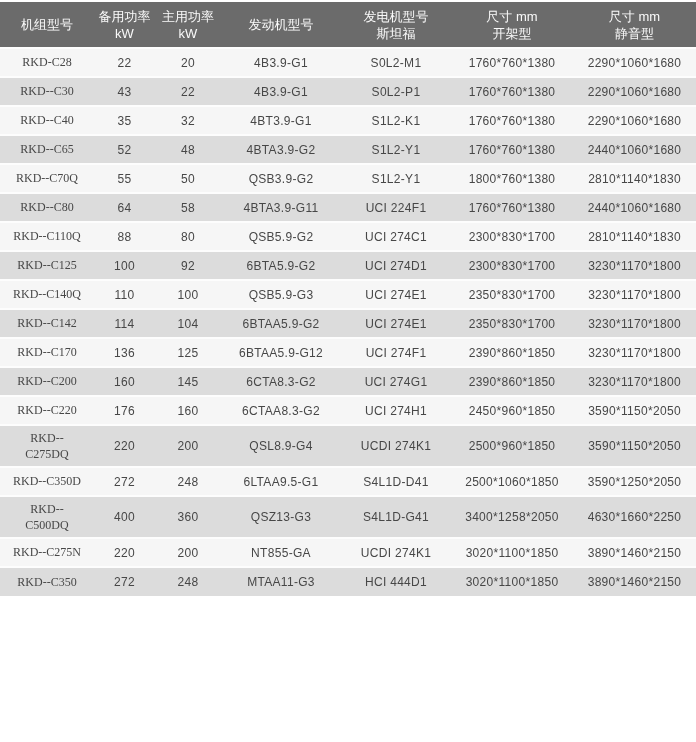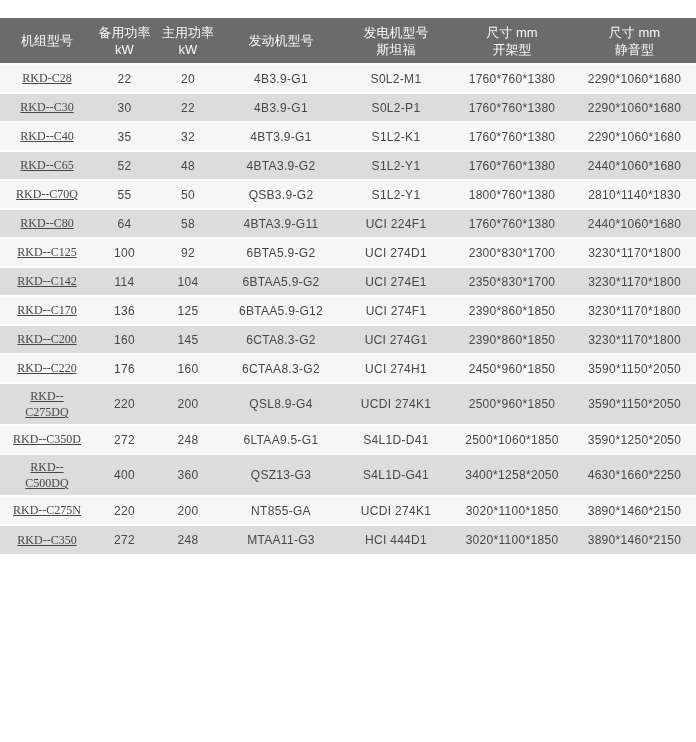--- a/index.html
+++ b/index.html
@@ -13,21 +13,21 @@
     --bottom-line:#abc9e4;
   }
   *{box-sizing:border-box;margin:0;padding:0;}
   html,body{
     width:696px;
     background:var(--page-bg);
     font-family:"Liberation Sans","DejaVu Sans",sans-serif;
   }
   .wrap{
     width:696px;
-    padding-top:18px;
+    padding-top:2px;
   }
   table{
     width:696px;
     border-collapse:collapse;
     table-layout:fixed;
   }
   thead th{
     background:var(--header-bg);
     color:var(--header-text);
     font-size:13px;
@@ -48,21 +48,20 @@
     letter-spacing:0.3px;
     white-space:pre-line;
     overflow:hidden;
   }
   tbody tr:nth-child(odd){background:var(--row-light);}
   tbody tr:nth-child(even){background:var(--row-dark);}
   tbody tr.tall td{height:42px;line-height:16px;}
   tbody td.model-col{
     font-family:"Liberation Serif","DejaVu Serif",serif;
     letter-spacing:0;
-    text-decoration:underline;
   }
 </style>
 </head>
 <body>
 
 <div class="wrap">
   <table>
     <colgroup>
         <col style="width: 94px;">
         <col style="width: 61px;">
@@ -93,21 +92,21 @@
           <td class="model-col">RKD-C28</td>
           <td>22</td>
           <td>20</td>
           <td>4B3.9-G1</td>
           <td>S0L2-M1</td>
           <td>1760*760*1380</td>
           <td>2290*1060*1680</td>
         </tr>
         <tr>
           <td class="model-col">RKD--C30</td>
-          <td>30</td>
+          <td>43</td>
           <td>22</td>
           <td>4B3.9-G1</td>
           <td>S0L2-P1</td>
           <td>1760*760*1380</td>
           <td>2290*1060*1680</td>
         </tr>
         <tr>
           <td class="model-col">RKD--C40</td>
           <td>35</td>
           <td>32</td>
@@ -137,26 +136,44 @@
         <tr>
           <td class="model-col">RKD--C80</td>
           <td>64</td>
           <td>58</td>
           <td>4BTA3.9-G11</td>
           <td>UCI 224F1</td>
           <td>1760*760*1380</td>
           <td>2440*1060*1680</td>
         </tr>
         <tr>
+          <td class="model-col">RKD--C110Q</td>
+          <td>88</td>
+          <td>80</td>
+          <td>QSB5.9-G2</td>
+          <td>UCI 274C1</td>
+          <td>2300*830*1700</td>
+          <td>2810*1140*1830</td>
+        </tr>
+        <tr>
           <td class="model-col">RKD--C125</td>
           <td>100</td>
           <td>92</td>
           <td>6BTA5.9-G2</td>
           <td>UCI 274D1</td>
           <td>2300*830*1700</td>
+          <td>3230*1170*1800</td>
+        </tr>
+        <tr>
+          <td class="model-col">RKD--C140Q</td>
+          <td>110</td>
+          <td>100</td>
+          <td>QSB5.9-G3</td>
+          <td>UCI 274E1</td>
+          <td>2350*830*1700</td>
           <td>3230*1170*1800</td>
         </tr>
         <tr>
           <td class="model-col">RKD--C142</td>
           <td>114</td>
           <td>104</td>
           <td>6BTAA5.9-G2</td>
           <td>UCI 274E1</td>
           <td>2350*830*1700</td>
           <td>3230*1170*1800</td>

